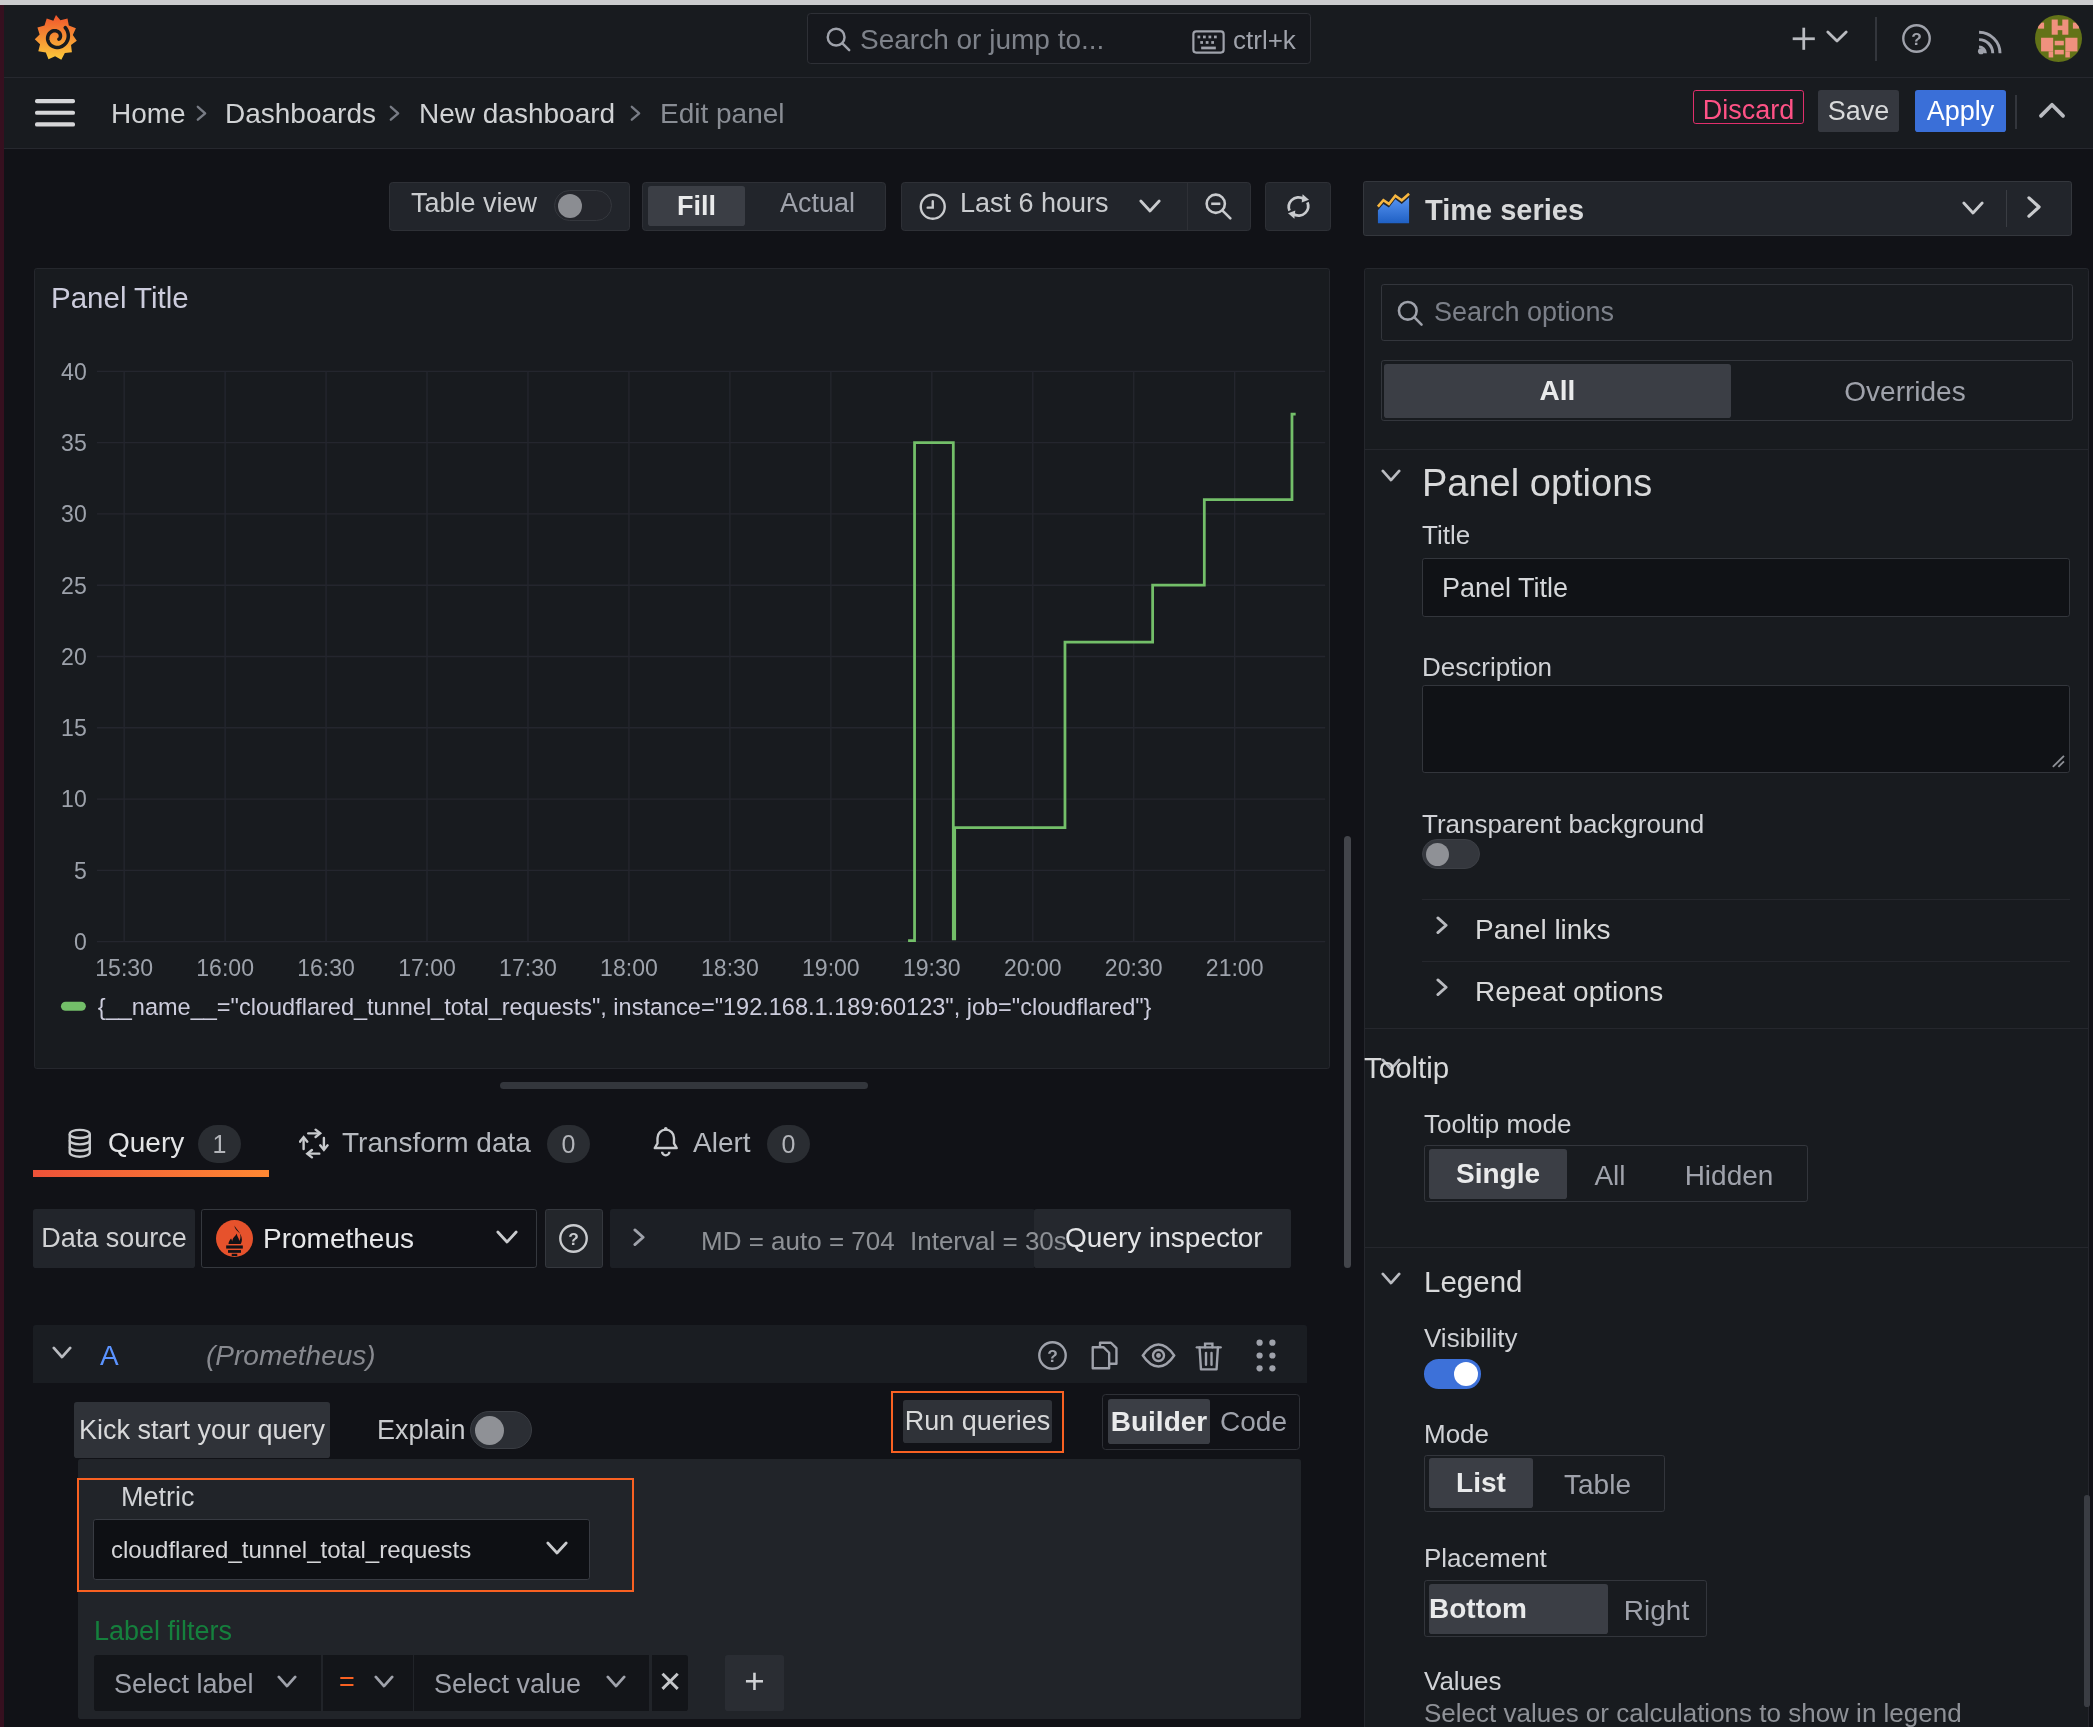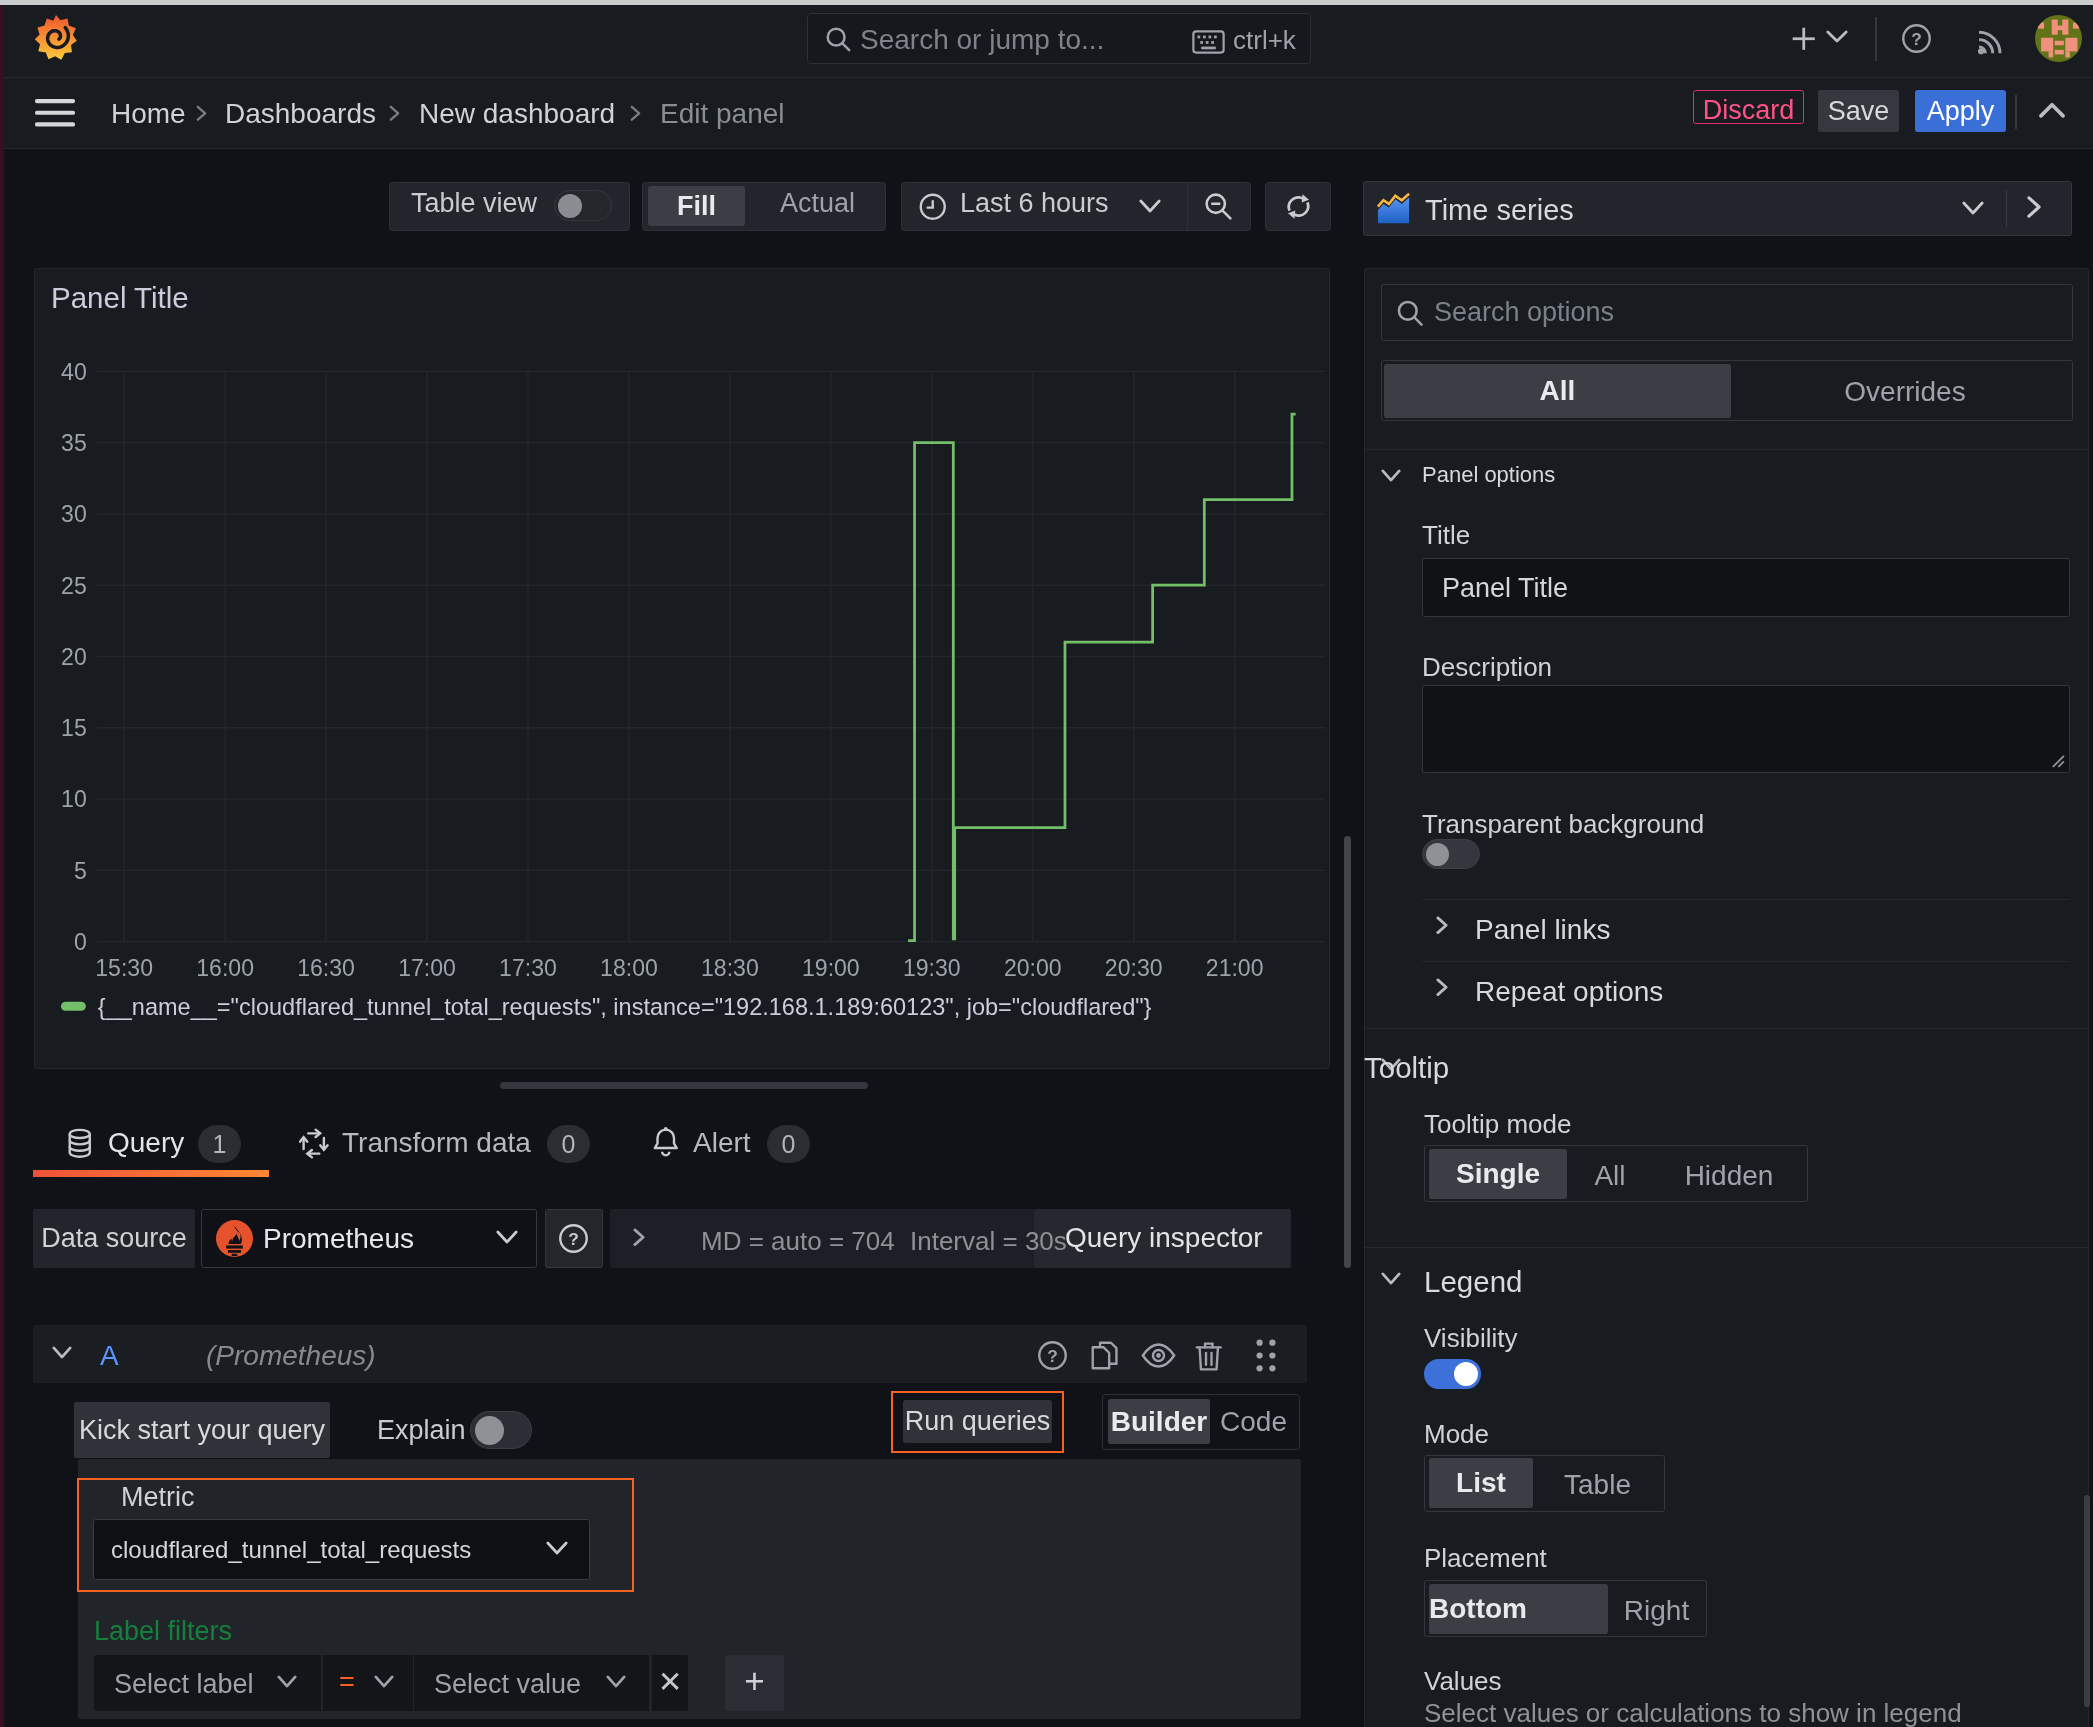--- a/index.html
+++ b/index.html
@@ -430,21 +430,21 @@
       <defs>
         <linearGradient id="tsg" x1="0" y1="0" x2="0" y2="1">
           <stop offset="0" stop-color="#5794f2"></stop>
           <stop offset="1" stop-color="#1f60c4"></stop>
         </linearGradient>
       </defs>
       <path d="M2,34 V20 L8,13 L14,17 L21,8 L28,13 L36,6 V34 z" fill="url(#tsg)"></path>
       <path d="M2,16 L8,9 L14,13 L21,4 L28,9 L36,2" fill="none" stroke="#f8b740" stroke-width="2.8"></path>
     </svg>
   </div>
-<div class="abs" style="left:1425px;top:194px;font-size:29px;color:#d8d9da;">Time series</div>
+<div class="abs" style="left:1425px;top:194px;font-size:29px;color:#d8d9da;font-weight:bold;">Time series</div>
 <div class="abs" id="chev10" style="left:1962px;top:201px;">
     <svg width="22" height="14" viewBox="0 0 24 15">
       <polyline points="2,2 12.0,13 22,2" fill="none" stroke="#c9cbce" stroke-width="3" stroke-linecap="round" stroke-linejoin="round"></polyline>
     </svg>
   </div>
 <div class="abs" style="left:2006px;top:190px;width:0.9px;height:37px;background:#3a3d43;"></div>
 <div class="abs" id="chevr1" style="left:2027px;top:196px;">
     <svg width="14" height="22" viewBox="0 0 15 24">
       <polyline points="2,2 13,12.0 2,22" fill="none" stroke="#c9cbce" stroke-width="3.5" stroke-linecap="round" stroke-linejoin="round"></polyline>
     </svg>
@@ -462,21 +462,21 @@
 <div class="abs" style="left:1381px;top:360px;width:692px;height:61px;border:0.9px solid #33363c;border-radius:2.8px;"></div>
 <div class="abs seg-on" style="left:1384px;top:364px;width:347px;height:54px;font-size:28px;text-align:center;line-height:54px;">All</div>
 <div class="abs dim" style="left:1731px;top:376px;width:348px;font-size:28px;text-align:center;">Overrides</div>
 <div class="abs" style="left:1365px;top:449px;width:724px;height:0.9px;background:#25272d;"></div>
 
 <div class="abs" id="chev11" style="left:1381px;top:469px;">
     <svg width="20" height="13" viewBox="0 0 22 14">
       <polyline points="2,2 11.0,12 20,2" fill="none" stroke="#b9bbc0" stroke-width="3" stroke-linecap="round" stroke-linejoin="round"></polyline>
     </svg>
   </div>
-<div class="abs" style="left:1422px;top:462px;font-size:22px;font-weight:500;color:#d8d9da;">Panel options</div>
+<div class="abs" style="left:1422px;top:462px;font-size:38px;font-weight:500;color:#d8d9da;">Panel options</div>
 <div class="abs" style="left:1422px;top:520px;font-size:26px;font-weight:500;color:#d0d2d6;">Title</div>
 <div class="abs" style="left:1422px;top:558px;width:648px;height:59px;background:#101216;border:0.9px solid #33363c;border-radius:2.8px;"></div>
 <div class="abs" style="left:1442px;top:573px;font-size:27px;color:#d5d7da;">Panel Title</div>
 <div class="abs" style="left:1422px;top:652px;font-size:26px;font-weight:500;color:#d0d2d6;">Description</div>
 <div class="abs" style="left:1422px;top:685px;width:648px;height:88px;background:#101216;border:0.9px solid #33363c;border-radius:2.8px;"></div>
 <div class="abs" id="resize-ic" style="left:2051px;top:754px;">
     <svg width="14.8" height="14.8" viewBox="0 0 16 16">
       <g stroke="#8e9197" stroke-width="2">
         <line x1="2" y1="14" x2="14" y2="2"></line>
         <line x1="8" y1="14" x2="14" y2="8"></line>

